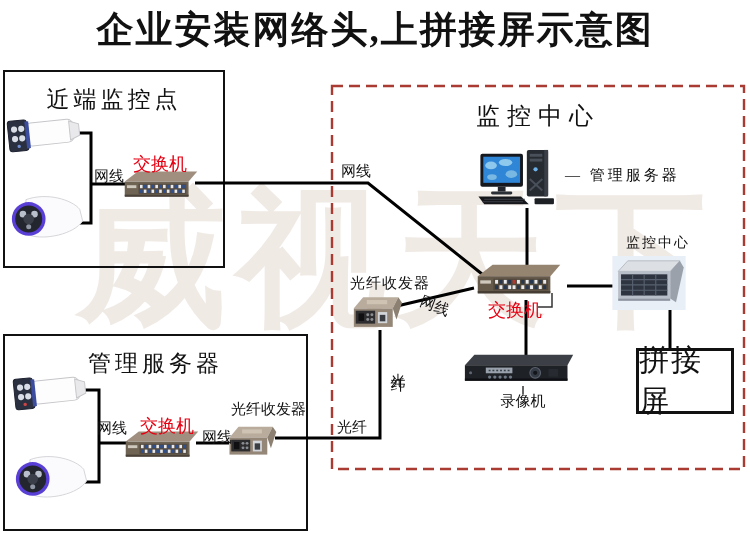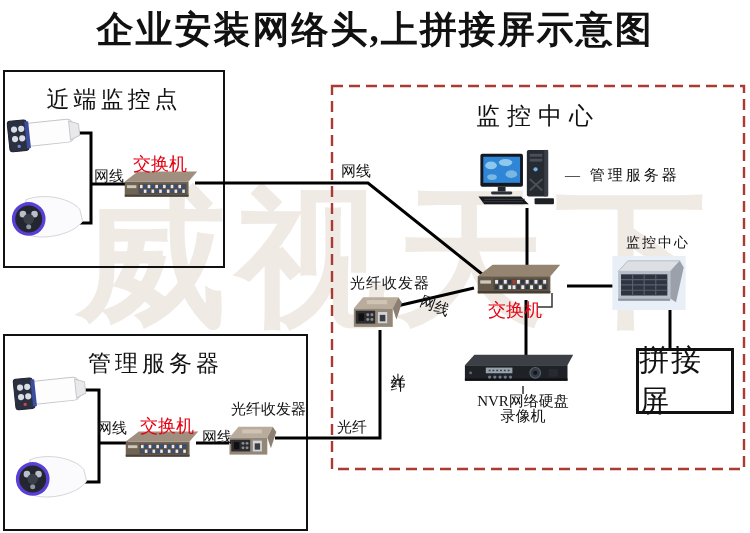--- a/index.html
+++ b/index.html
@@ -346,21 +346,20 @@
   <span class="lbl" style="left:341px;top:162px;">网线</span>
   <span class="lbl" style="left:565px;top:166px;letter-spacing:3px;text-align:center;">— 管理服务器</span>
   <span class="lbl" style="left:626px;top:234px;font-size:14px;letter-spacing:2px;">监控中心</span>
   <span class="lbl" style="left:350px;top:274px;letter-spacing:1px;">光纤收发器</span>
   <span class="lbl rot" style="left:424px;top:292px;">网线</span>
   <span class="red-lbl" style="left:488px;top:298px;">交换机</span>
   <span class="lbl vert" style="left:388px;top:361px;">光纤</span>
   <span class="lbl" style="left:337px;top:418px;">光纤</span>
 
   <div class="nvr-lbl">
-    <div>NVR网络硬盘</div>
     <div>录像机</div>
   </div>
 
   <span class="lbl" style="left:97px;top:419px;">网线</span>
   <span class="red-lbl" style="left:140px;top:414px;">交换机</span>
   <span class="lbl" style="left:202px;top:428px;">网线</span>
   <span class="lbl" style="left:231px;top:400px;">光纤收发器</span>
 
 </div>
 

